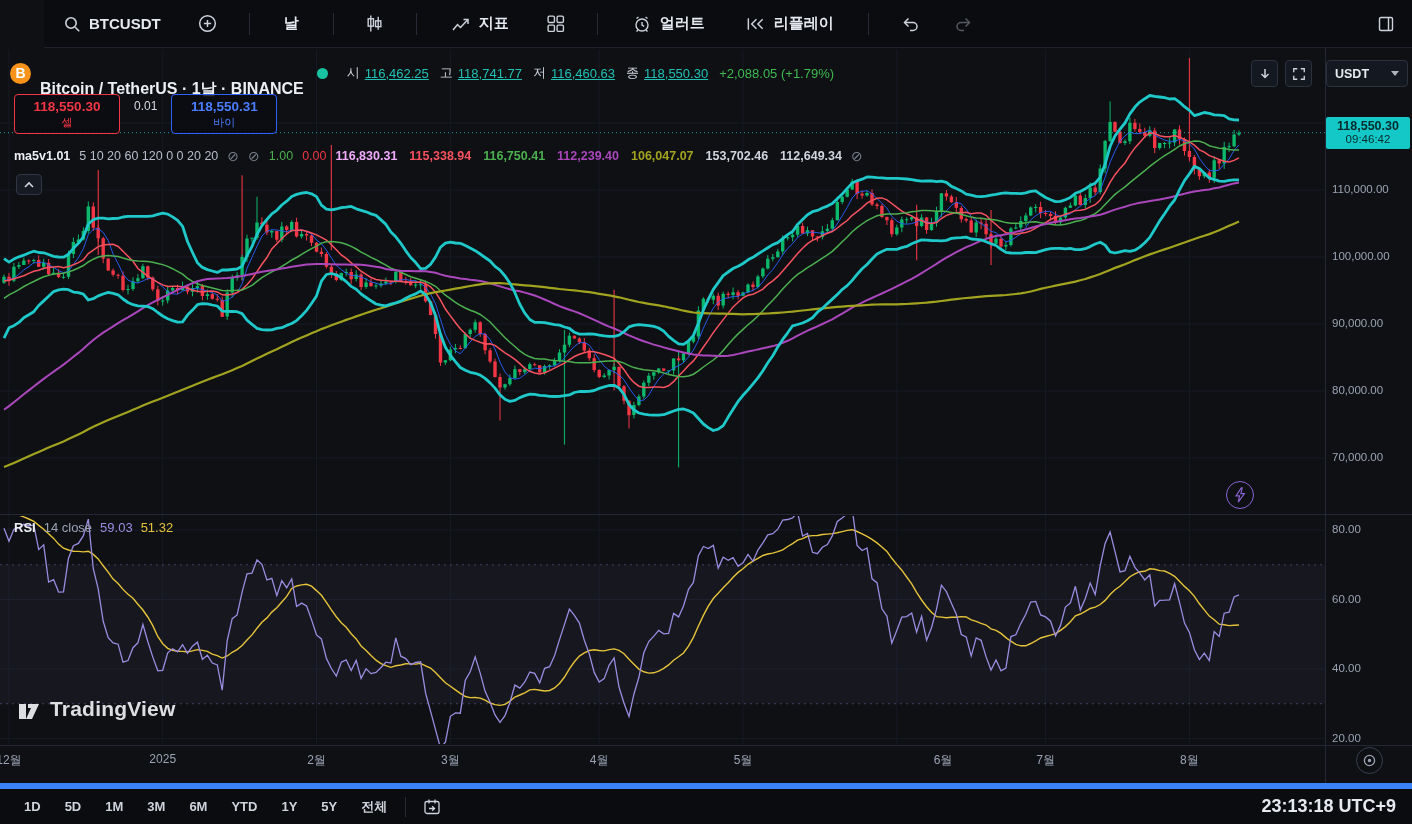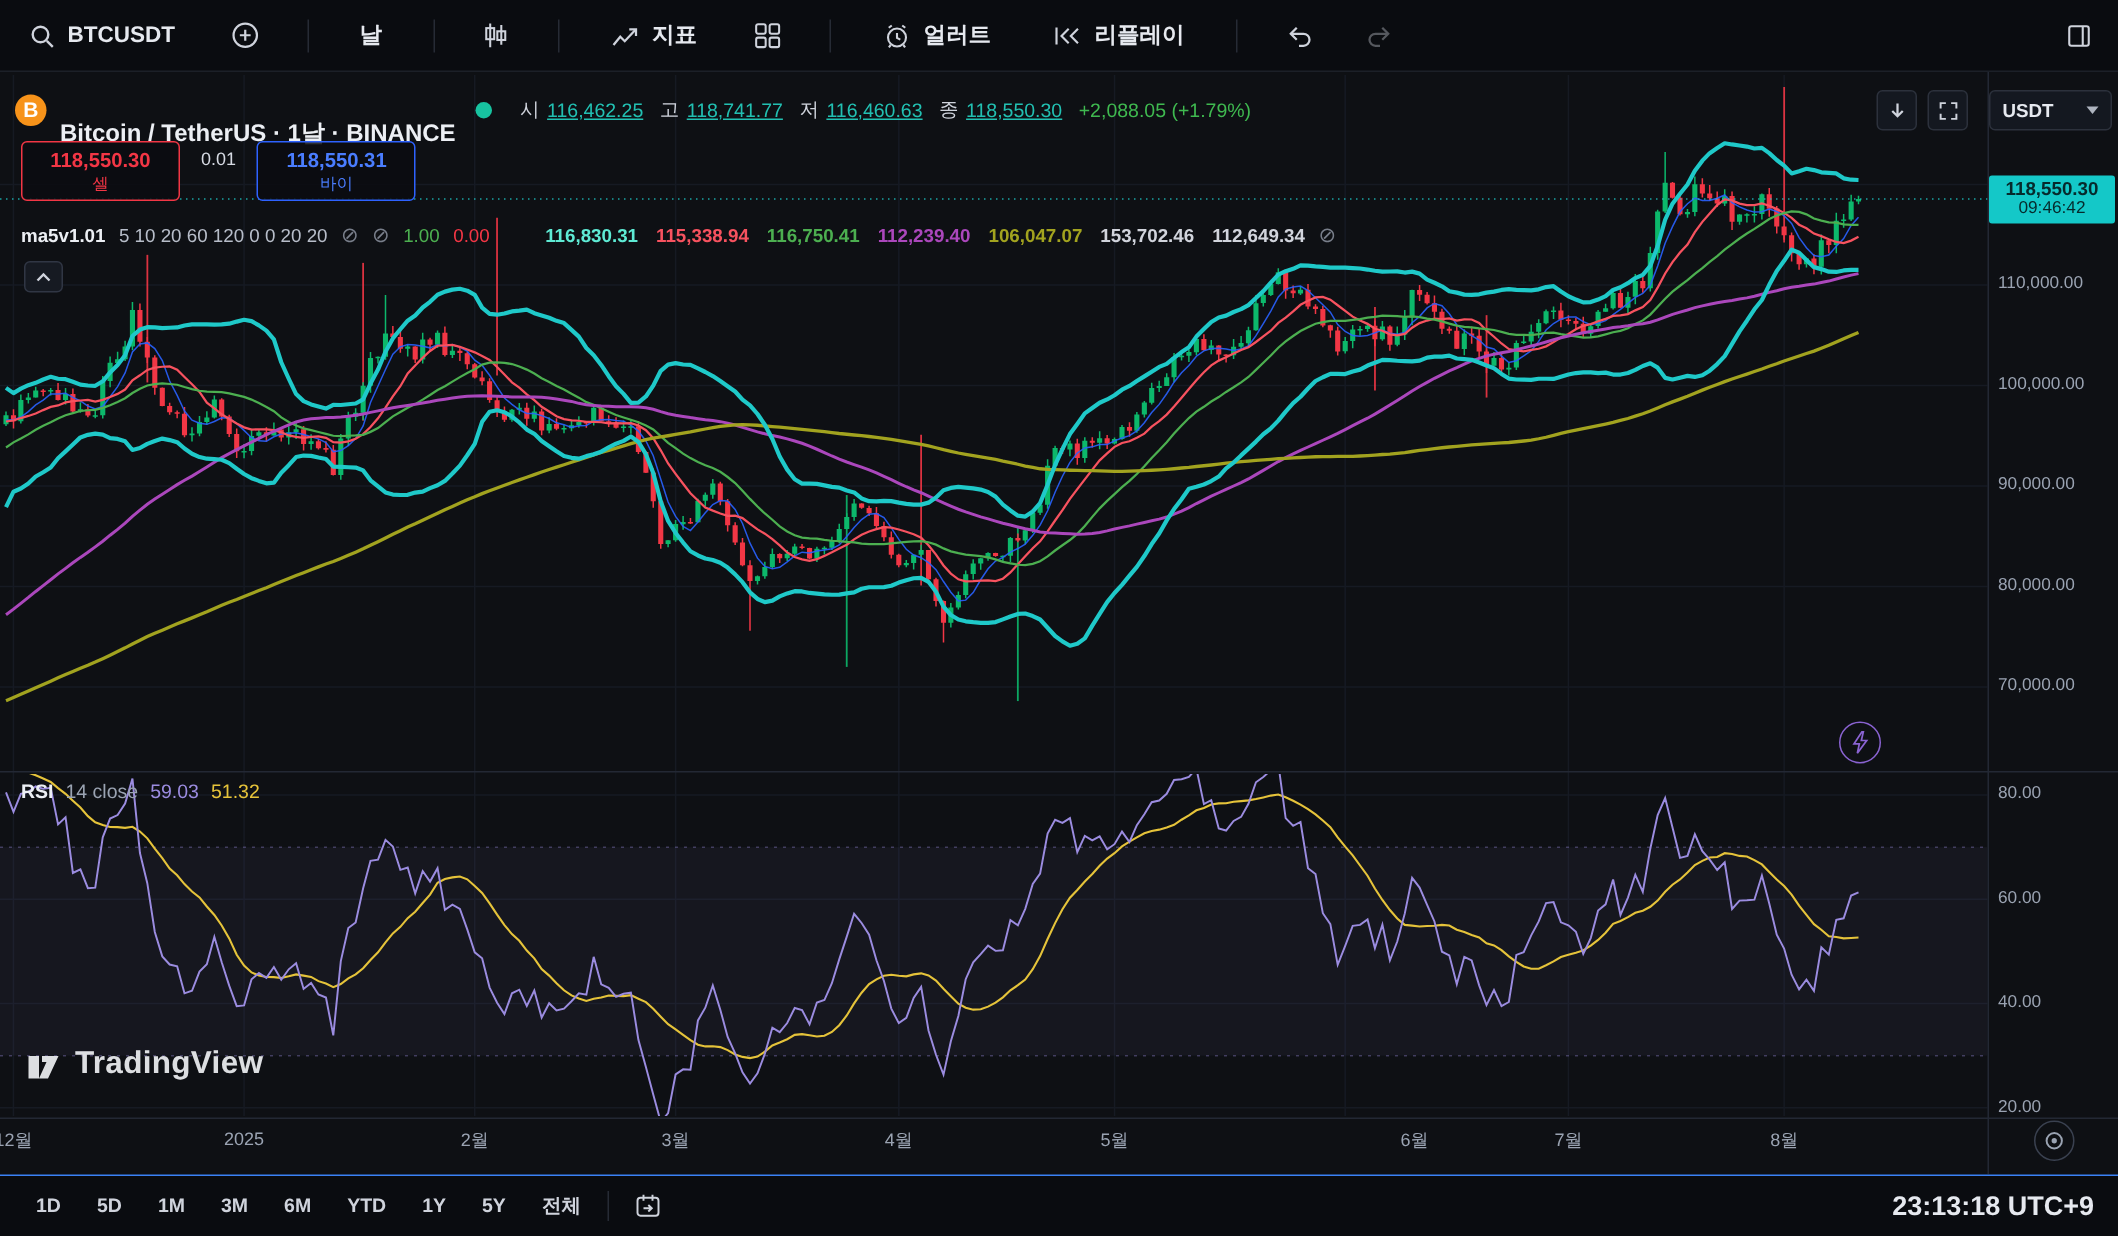--- a/index.html
+++ b/index.html
@@ -1,21 +1,21 @@
 <!DOCTYPE html>
 <html><head>
 <meta charset="utf-8">
 <style>
   * { margin:0; padding:0; box-sizing:border-box; }
   body { background:#000; font-family:"Liberation Sans","DejaVu Sans",sans-serif; }
   .app { position:relative; width:1412px; height:824px; background:#0e1014; overflow:hidden; color:#d6dae3; }
 
   
   .topbar { position:relative; display:flex; align-items:center; height:48px; background:#0a0c10;
-            border-bottom:1px solid #1c2028; padding:0 8px; gap:18px; }
+            border-bottom:1px solid #1c2028; padding:0 8px; gap:18px;margin-left:44px; }
   .tb-item { display:flex; align-items:center; gap:8px; padding:0 11px; height:34px; border-radius:6px;
              font-size:15px; font-weight:700; color:#e6e9ef; cursor:pointer; white-space:nowrap; }
   .tb-icon { display:flex; align-items:center; justify-content:center; width:36px; height:34px; border-radius:6px; cursor:pointer; }
   .tb-sep { width:1px; height:22px; background:#262b35; margin:0 5px; }
   .tb-right { margin-left:auto; display:flex; align-items:center; }
   .dimmed { opacity:.38; }
   svg.ic { display:block; }
 
   
   .chart-area { position:relative; width:1412px; height:735px; background:#0e1014; }
@@ -87,21 +87,21 @@
                      padding:0 8px; font-size:12.5px; font-weight:600; color:#e6e9ef; cursor:pointer; z-index:4; }
   .caret-down { width:0; height:0; border-left:4px solid transparent; border-right:4px solid transparent; border-top:5px solid #aeb4bf; }
 
   .lightning-btn { position:absolute; left:1226px; top:433px; width:28px; height:28px; border-radius:50%;
                    border:1.5px solid #8a63d2; display:flex; align-items:center; justify-content:center; cursor:pointer; z-index:3; }
   .timeaxis-circle { position:absolute; left:1356px; top:699px; width:27px; height:27px; border-radius:50%;
                      border:1.5px solid #3a4150; display:flex; align-items:center; justify-content:center; cursor:pointer; z-index:3; }
 
   
   .bottombar { position:relative; display:flex; align-items:center; height:41px; background:#0a0c10;
-               border-top:1px solid #3b82f6; padding:0 16px; }
+               border-top:6px solid #3b82f6; padding:0 16px; }
   .range-btn { background:none; border:none; color:#cfd3dc; font-family:inherit; font-size:13px; font-weight:700;
                padding:5px 8px; margin-right:8px; border-radius:4px; cursor:pointer; }
   .bb-sep { width:1px; height:20px; background:#262b35; margin:0 10px 0 2px; }
   .goto-btn { display:flex; align-items:center; justify-content:center; width:32px; height:28px; border-radius:4px; cursor:pointer; }
   .bb-clock { margin-left:auto; font-size:18px; font-weight:700; color:#e6e9ef; cursor:pointer; }
 </style>
 </head>
 <body>
 
 <div class="app">
@@ -310,21 +310,21 @@
     </div>
 
     <div class="overlay ma-row">
       <span class="ma-name">ma5v1.01</span>
       <span class="ma-params">5 10 20 60 120 0 0 20 20</span>
       <span class="ma-off">⊘</span>
       <span class="ma-off">⊘</span>
       <span class="ma-flag-1">1.00</span>
       <span class="ma-flag-0">0.00</span>
       <span id="ma-values">
-          <span class="ma-val" style="color: #5eead4; margin-left: 28px;">116,830.31</span>
+          <span class="ma-val" style="color: #f0abfc;">116,830.31</span>
           <span class="ma-val" style="color: rgb(247, 82, 95);">115,338.94</span>
           <span class="ma-val" style="color: rgb(76, 175, 80);">116,750.41</span>
           <span class="ma-val" style="color: rgb(171, 71, 188);">112,239.40</span>
           <span class="ma-val" style="color: rgb(162, 163, 31);">106,047.07</span>
           <span class="ma-val" style="color: rgb(209, 212, 220);">153,702.46</span>
           <span class="ma-val" style="color: rgb(209, 212, 220);">112,649.34</span>
         </span>
       <span class="ma-off">⊘</span>
     </div>
 

